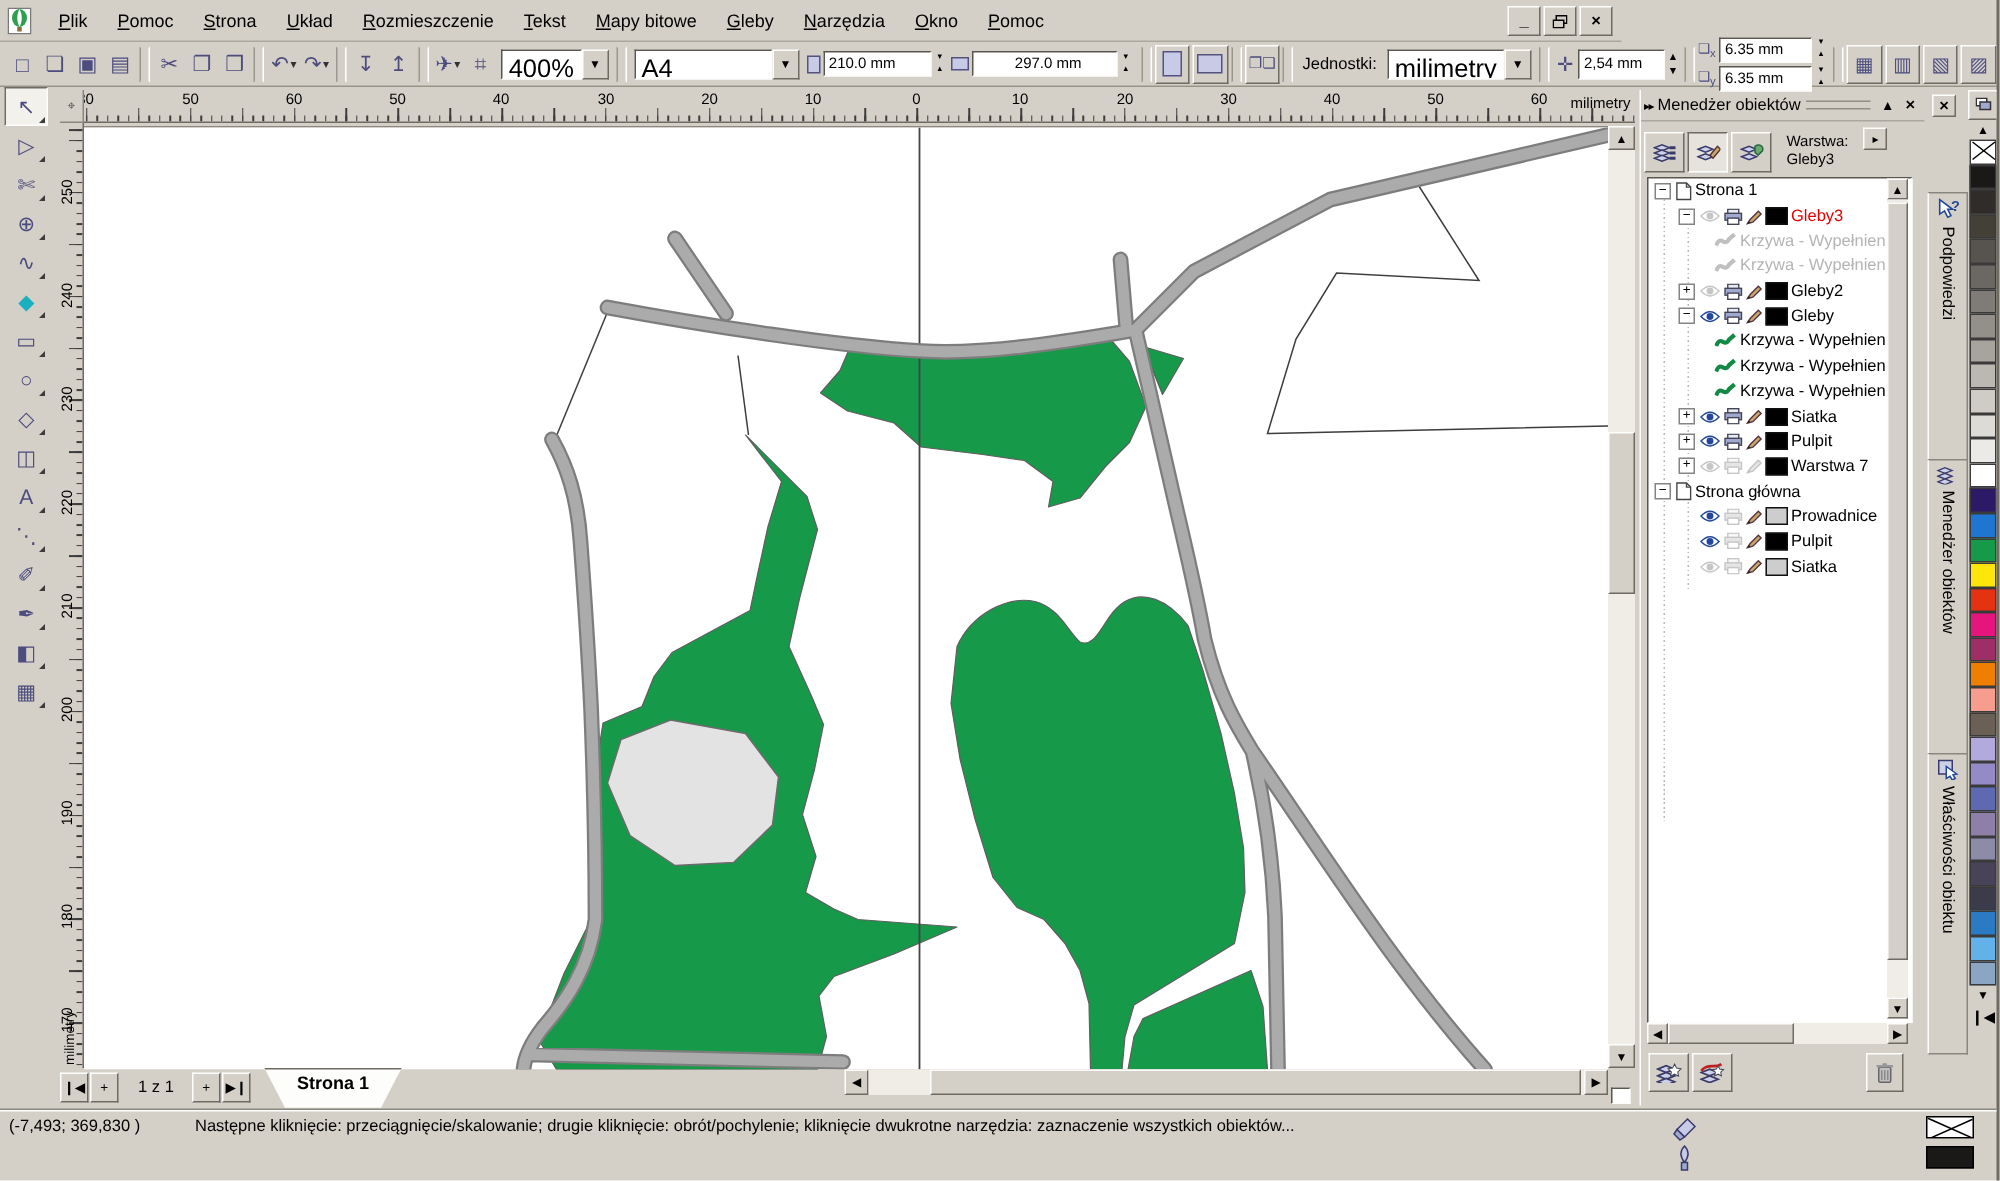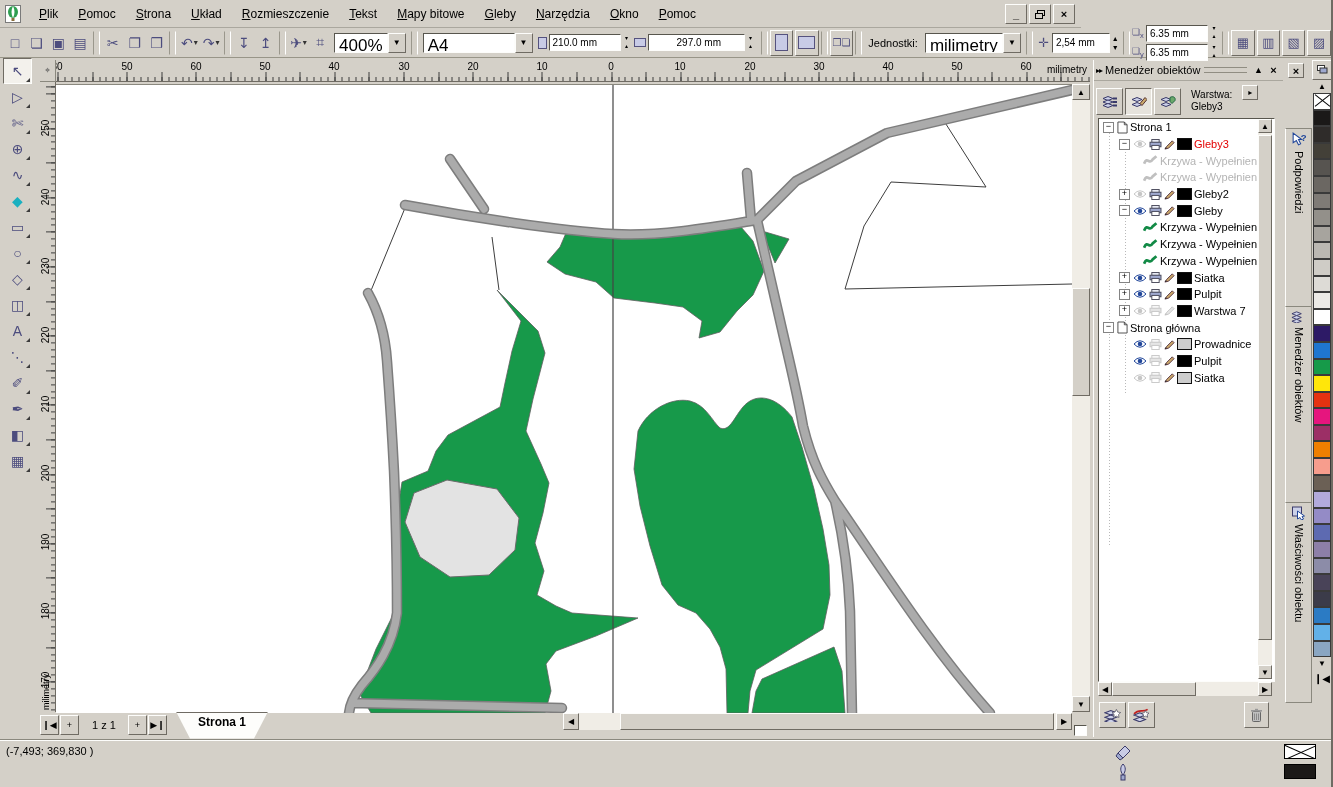--- a/index.html
+++ b/index.html
@@ -1012,20 +1012,21 @@
     <div class="pswatch" style="background: rgb(98, 177, 232);"></div>
 
     <div class="pswatch" style="background: rgb(138, 166, 194);"></div>
 
   <div class="cc" style="width:20px;height:13px;margin-left:1px;font-size:8px;">▼</div>
   <div class="cc" style="width:20px;height:16px;margin-left:1px;font-size:10px;">❙◀</div>
 </div>
 
 <div id="statusbar" class="abs">
   <div class="abs" style="left:6px;top:4px;">(-7,493; 369,830 )</div>
+  <div class="abs" style="left:130px;top:4px;width:1020px;white-space:nowrap;overflow:hidden;">Następne kliknięcie: przeciągnięcie/skalowanie; drugie kliknięcie: obrót/pochylenie; kliknięcie dwukrotne narzędzia: zaznaczenie wszystkich obiektów...</div>
   <svg class="abs" style="left:1112px;top:2px;" width="22" height="20" viewBox="0 0 22 20">
     <path d="M6,10 L13,3 18,8 11,15 Z" fill="#c8cbe6" stroke="#3a3a6a"></path>
     <path d="M6,10 L11,15 8,17 4,13Z" fill="#9fa9cf" stroke="#3a3a6a"></path>
   </svg>
   <div class="xswatch abs" style="left:1284px;top:3px;"></div>
   <svg class="abs" style="left:1116px;top:22px;" width="14" height="20" viewBox="0 0 14 20">
     <path d="M7,1 C10,4 10,8 7,12 C4,8 4,4 7,1Z" fill="#c8cbe6" stroke="#3a3a6a"></path>
     <rect x="5" y="12" width="4" height="5" fill="#9fa9cf" stroke="#3a3a6a"></rect>
   </svg>
   <div class="abs" style="left:1284px;top:23px;width:32px;height:15px;background:#1b1918;border:1px solid #000;"></div>

